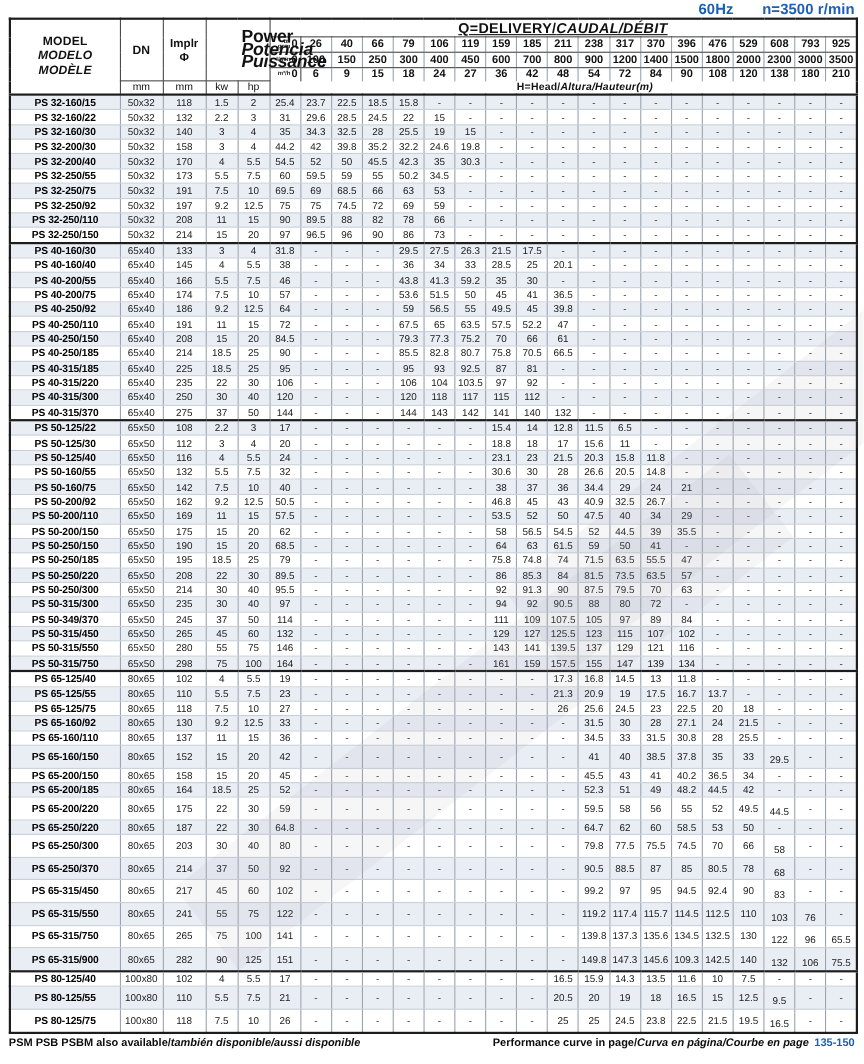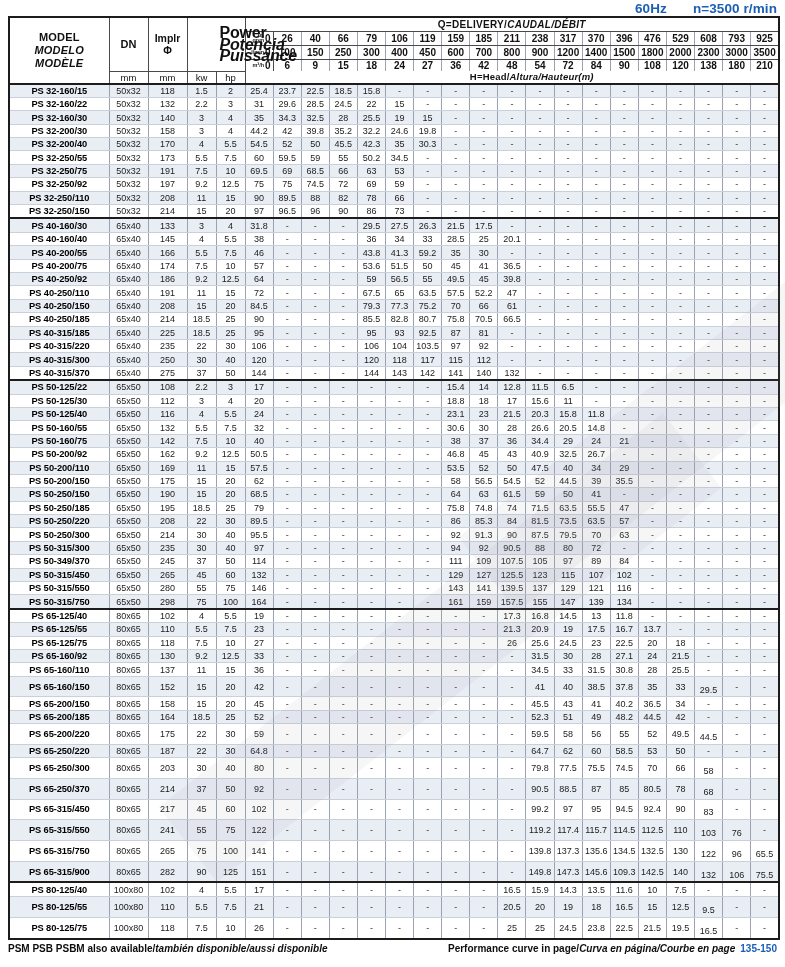--- a/index.html
+++ b/index.html
@@ -28,21 +28,21 @@
   thead th{
     border:1px solid var(--header_line,#4a4a4a);
     font-weight:bold;padding:0;color:#111;background:#fff;
   }
   thead{border-bottom:2px solid var(--border_dark,#1c1c1c);}
   .it{font-style:italic;}
   .model-h{font-size:11px;line-height:13px;letter-spacing:0.2px;}
   .dn-h{font-size:11px;}
   .implr-h{font-size:10.5px;line-height:12px;}
   .power-h{font-size:16px;line-height:11.5px;letter-spacing:-0.2px;padding-left:32px;}
-  .q-h{font-size:10px;letter-spacing:0.3px;border-bottom:1px solid var(--header_line,#4a4a4a);}
+  .q-h{font-size:13px;letter-spacing:0.3px;border-bottom:1px solid var(--header_line,#4a4a4a);text-decoration:underline;}
   .fnum{font-size:10px;
     border-left:1px solid var(--grid_v,#9aa3af);border-right:1px solid var(--grid_v,#9aa3af);}
   tr[data-flow="m3h"] th{border-bottom:hidden;}
   .ucell{padding:0;}
   .uwrap{display:flex;align-items:center;justify-content:flex-end;padding-right:2px;gap:1px;}
   .ulabel{font-size:5.5px;line-height:5px;text-align:right;white-space:pre-line;font-weight:bold;color:#222;}
   .uval{font-size:10px;font-weight:bold;}
   .unit-sm{font-weight:normal;font-size:9.5px;color:#111;}
   .h-h{font-size:9.5px;border-top:hidden;letter-spacing:0.2px;padding-left:40px;}
   

